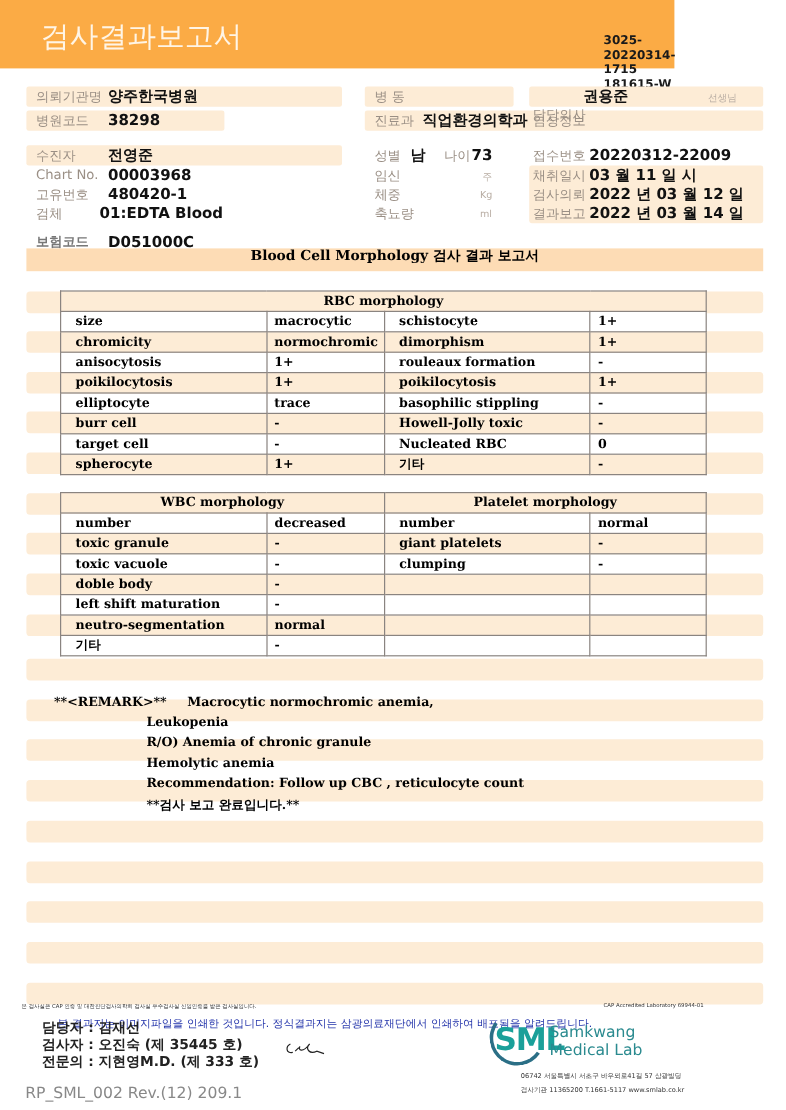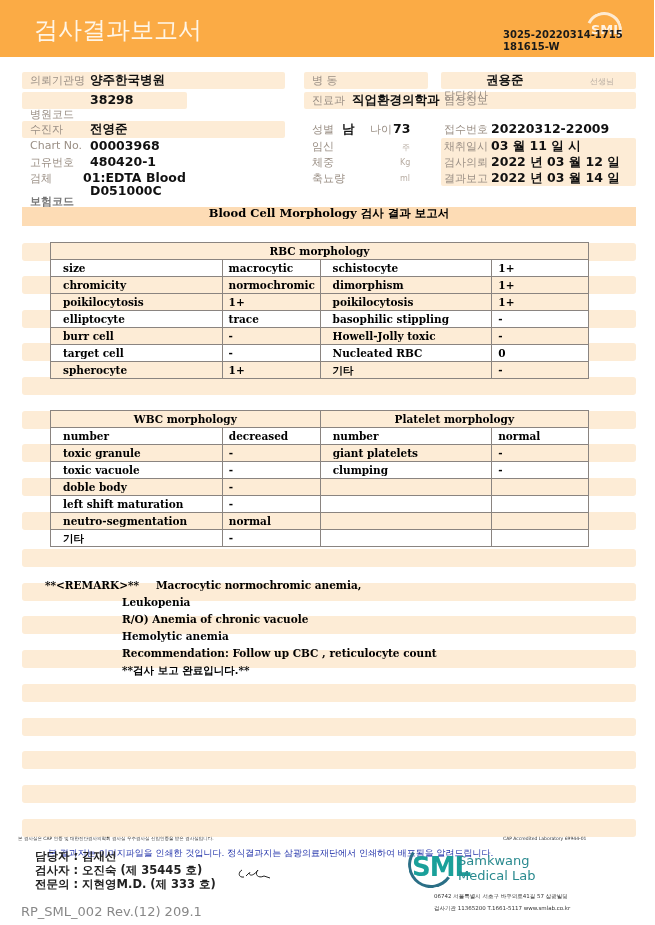--- a/index.html
+++ b/index.html
@@ -1,19 +1,19 @@
 <!DOCTYPE html>
 <html><head>
 <meta charset="utf-8">
 <style>
   * { box-sizing: border-box; margin: 0; padding: 0; }
   html, body { width: 655px; height: 925px; background: #ffffff; overflow: hidden; }
   body { position: relative; font-family: "DejaVu Sans", sans-serif; color: #000; }
 
-  .header { position: absolute; left: 0; top: 0; width: 654px; height: 57px; background: #fbab45; }
+  .header { position: absolute; left: 0; top: 0; width: 562px; height: 57px; background: #fbab45; }
   .header-title { position: absolute; left: 34px; top: 14px; font-size: 24px; color: #fff5e6; letter-spacing: 0px; font-family: "DejaVu Sans", sans-serif; }
   .header-code { position: absolute; left: 503px; top: 29px; font-size: 10px; font-weight: bold; line-height: 12px; color: #1a1a1a; font-family: "DejaVu Sans", sans-serif; }
   .header-logo { position: absolute; left: 586px; top: 12px; width: 36px; height: 36px; border: 3px solid rgba(255,255,255,0.75); border-radius: 50%; border-bottom-color: transparent; border-left-color: transparent; transform: rotate(-20deg); }
   .header-logo-text { position: absolute; left: 591px; top: 22px; font-size: 13px; font-weight: bold; color: rgba(255,255,255,0.85); font-family: "DejaVu Sans", sans-serif; }
 
   .band { position: absolute; background: #fdecd6; border-radius: 2px; }
   .lbl { position: absolute; font-size: 11px; color: #9a8f85; white-space: nowrap; font-family: "DejaVu Sans", sans-serif; }
   .val { position: absolute; font-size: 12.5px; font-weight: bold; color: #111; white-space: nowrap; font-family: "DejaVu Sans", sans-serif; }
   .tiny { position: absolute; font-size: 8px; color: #b8ada3; white-space: nowrap; }
 
@@ -57,41 +57,41 @@
 <div class="band" style="left:22px;top:72px;width:263px;height:17px;"></div>
 <div class="band" style="left:22px;top:92px;width:165px;height:17px;"></div>
 <div class="band" style="left:304px;top:72px;width:124px;height:17px;"></div>
 <div class="band" style="left:441px;top:72px;width:195px;height:17px;"></div>
 <div class="band" style="left:304px;top:92px;width:332px;height:17px;"></div>
 <div class="band" style="left:22px;top:121px;width:263px;height:17px;"></div>
 <div class="band" style="left:441px;top:138px;width:195px;height:48px;"></div>
 
 <span class="lbl" style="left:30px;top:73px;">의뢰기관명</span>
 <span class="val" style="left:90px;top:72px;">양주한국병원</span>
-<span class="lbl" style="left:30px;top:107px;">병원코드</span>
+<span class="lbl" style="left:30px;top:93px;">병원코드</span>
 <span class="val" style="left:90px;top:92px;">38298</span>
 
 <span class="lbl" style="left:312px;top:73px;">병  동</span>
 <span class="lbl" style="left:444px;top:73px;margin-top:15px;">담당의사</span>
 <span class="val" style="left:486px;top:72px;">권용준</span>
 <span class="tiny" style="left:590px;top:76px;">선생님</span>
 <span class="lbl" style="left:312px;top:93px;">진료과</span>
 <span class="val" style="left:352px;top:92px;">직업환경의학과</span>
 <span class="lbl" style="left:444px;top:93px;">임상정보</span>
 
 <span class="lbl" style="left:30px;top:122px;">수진자</span>
 <span class="val" style="left:90px;top:121px;">전영준</span>
 <span class="lbl" style="left:30px;top:139px;">Chart No.</span>
 <span class="val" style="left:90px;top:138px;">00003968</span>
 <span class="lbl" style="left:30px;top:155px;">고유번호</span>
 <span class="val" style="left:90px;top:154px;">480420-1</span>
 <span class="lbl" style="left:30px;top:171px;">검체</span>
 <span class="val" style="left:83px;top:170px;">01:EDTA Blood</span>
 <span class="lbl" style="left:30px;top:194px;font-weight:bold;color:#777;">보험코드</span>
-<span class="val" style="left:90px;top:183px;">D051000C</span>
+<span class="val" style="left:90px;top:194px;">D051000C</span>
 
 <span class="lbl" style="left:312px;top:122px;">성별</span>
 <span class="val" style="left:342px;top:121px;">남</span>
 <span class="lbl" style="left:370px;top:122px;">나이</span>
 <span class="val" style="left:393px;top:121px;">73</span>
 <span class="lbl" style="left:312px;top:139px;">임신</span>
 <span class="tiny" style="left:402px;top:142px;">주</span>
 <span class="lbl" style="left:312px;top:155px;">체중</span>
 <span class="tiny" style="left:400px;top:158px;">Kg</span>
 <span class="lbl" style="left:312px;top:171px;">축뇨량</span>
@@ -145,20 +145,26 @@
         <td class="v">macrocytic</td>
         <td>schistocyte</td>
         <td class="v">1+</td>
       </tr>
   <tr class="alt">
         <td>chromicity</td>
         <td class="v">normochromic</td>
         <td>dimorphism</td>
         <td class="v">1+</td>
       </tr>
+  <tr class="wht">
+        <td>anisocytosis</td>
+        <td class="v">1+</td>
+        <td>rouleaux formation</td>
+        <td class="v">-</td>
+      </tr>
   <tr class="alt">
         <td>poikilocytosis</td>
         <td class="v">1+</td>
         <td>poikilocytosis</td>
         <td class="v">1+</td>
       </tr>
   <tr class="wht">
         <td>elliptocyte</td>
         <td class="v">trace</td>
         <td>basophilic stippling</td>
@@ -238,21 +244,21 @@
         <td class="v">-</td>
         <td></td>
         <td class="v"></td>
       </tr>
 </tbody>
   </table>
 
 <div class="remark" style="left:45px;top:579px;">**&lt;REMARK&gt;**</div>
 <div class="remark" style="left:156px;top:579px;">Macrocytic normochromic anemia,</div>
 <div class="remark" style="left:122px;top:596px;">Leukopenia</div>
-<div class="remark" style="left:122px;top:613px;">R/O) Anemia of chronic vacuole</div>
+<div class="remark" style="left:122px;top:613px;">R/O) Anemia of chronic granule</div>
 <div class="remark" style="left:122px;top:630px;">Hemolytic anemia</div>
 <div class="remark" style="left:122px;top:647px;">Recommendation:  Follow up CBC , reticulocyte count</div>
 <div class="remark" style="left:122px;top:664px;">**검사  보고  완료입니다.**</div>
 
 <div class="footer-fine" style="left:18px;top:836px;">본 검사실은 CAP 인증 및 대한진단검사의학회 검사실 우수검사실 신임인증을 받은 검사실입니다.</div>
 <div class="footer-fine" style="left:503px;top:836px;">CAP Accredited Laboratory 69944-01</div>
 <div class="notice">본 결과지는 이미지파일을 인쇄한 것입니다. 정식결과지는 삼광의료재단에서 인쇄하여 배포됨을 알려드립니다.</div>
 <div class="sig" style="left:35px;top:849px;">담당자 : 김재선</div>
 <div class="sig" style="left:35px;top:863px;">검사자 : 오진숙 (제 35445 호)</div>
 <div class="sig" style="left:35px;top:877px;">전문의 : 지현영M.D. (제 333 호)</div>

